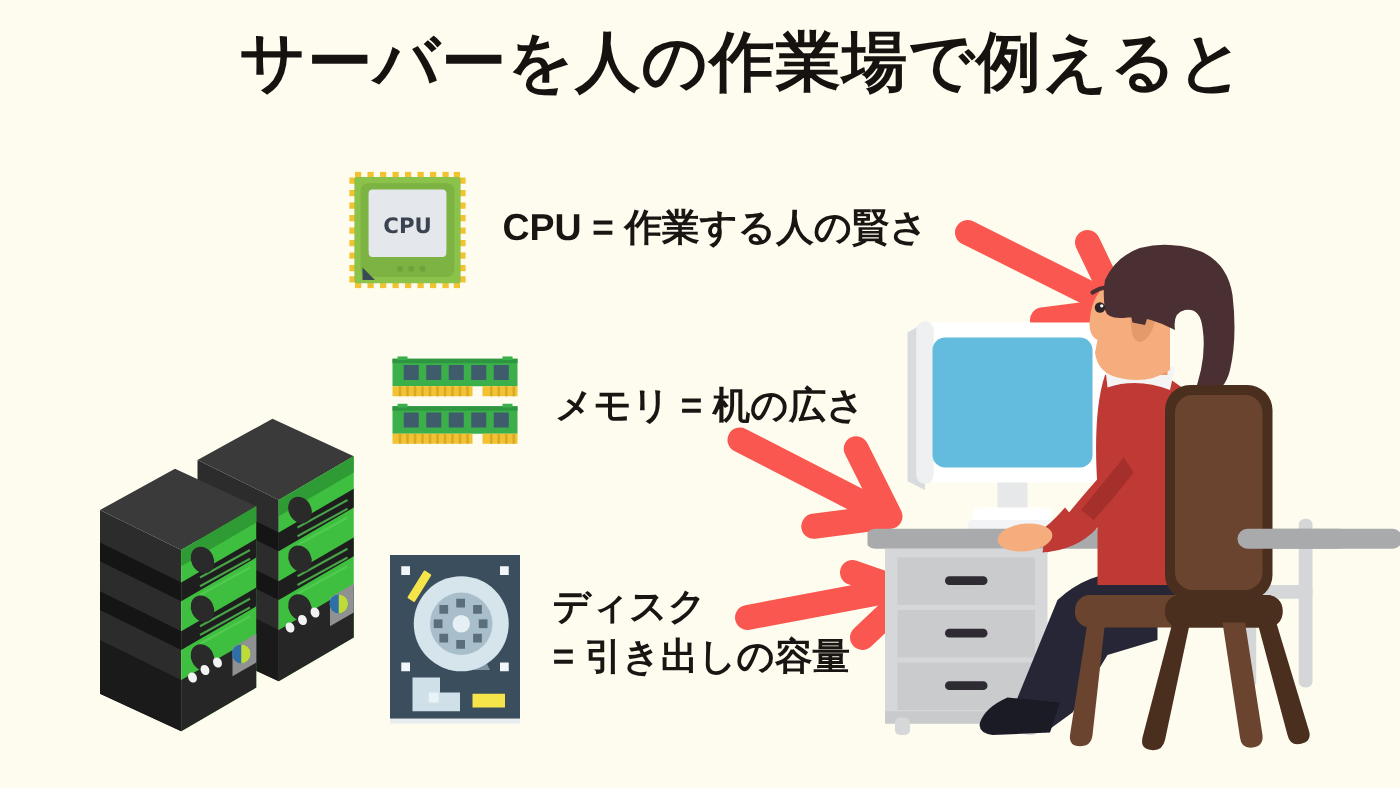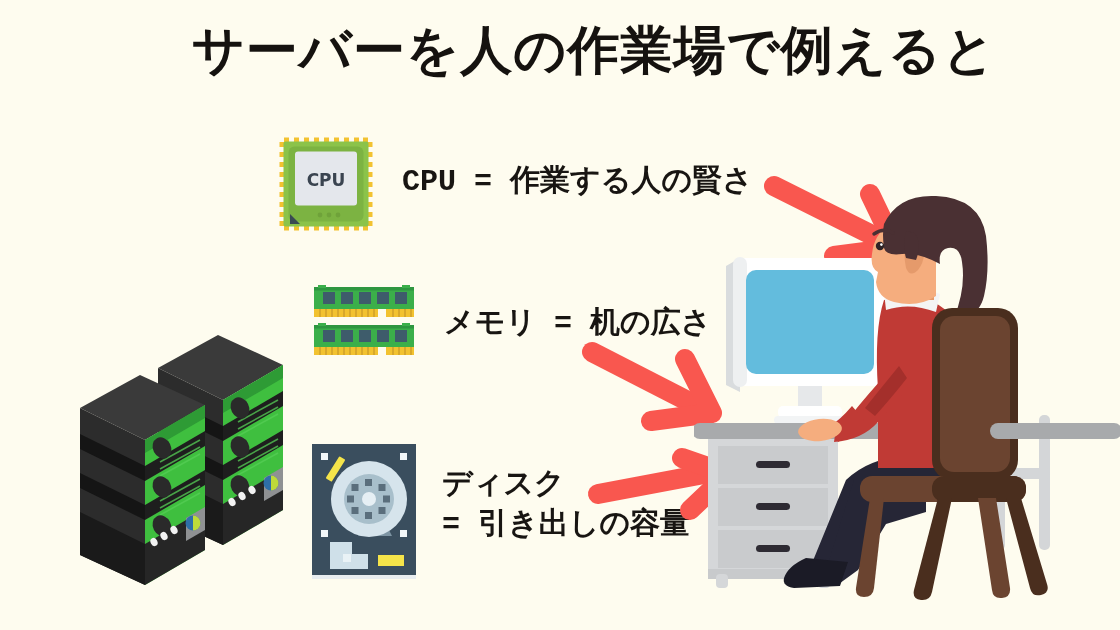--- a/index.html
+++ b/index.html
@@ -17,21 +17,21 @@
     left:0;top:22px;width:1120px;text-align:center;
     font-size:52px;font-weight:bold;color:#15120F;
     letter-spacing:1px;line-height:1.1;
     font-family:"DejaVu Sans","Liberation Sans",sans-serif;
   }
 
   
   .label{
     font-size:30px;font-weight:bold;color:#181512;
     line-height:1.32;white-space:pre-line;
-    font-family:Liberation Mono, monospace;
+    font-family:Liberation Sans, sans-serif;
   }
   #label-cpu{left:368px;top:163px;}
   #label-mem{left:410px;top:305px;}
   #label-disk{left:408px;top:466px;}
 
   
   #cpu-icon{left:244px;top:136px;width:96px;height:96px;}
 
   
   #ram-icon{left:278px;top:285px;width:104px;height:72px;}

